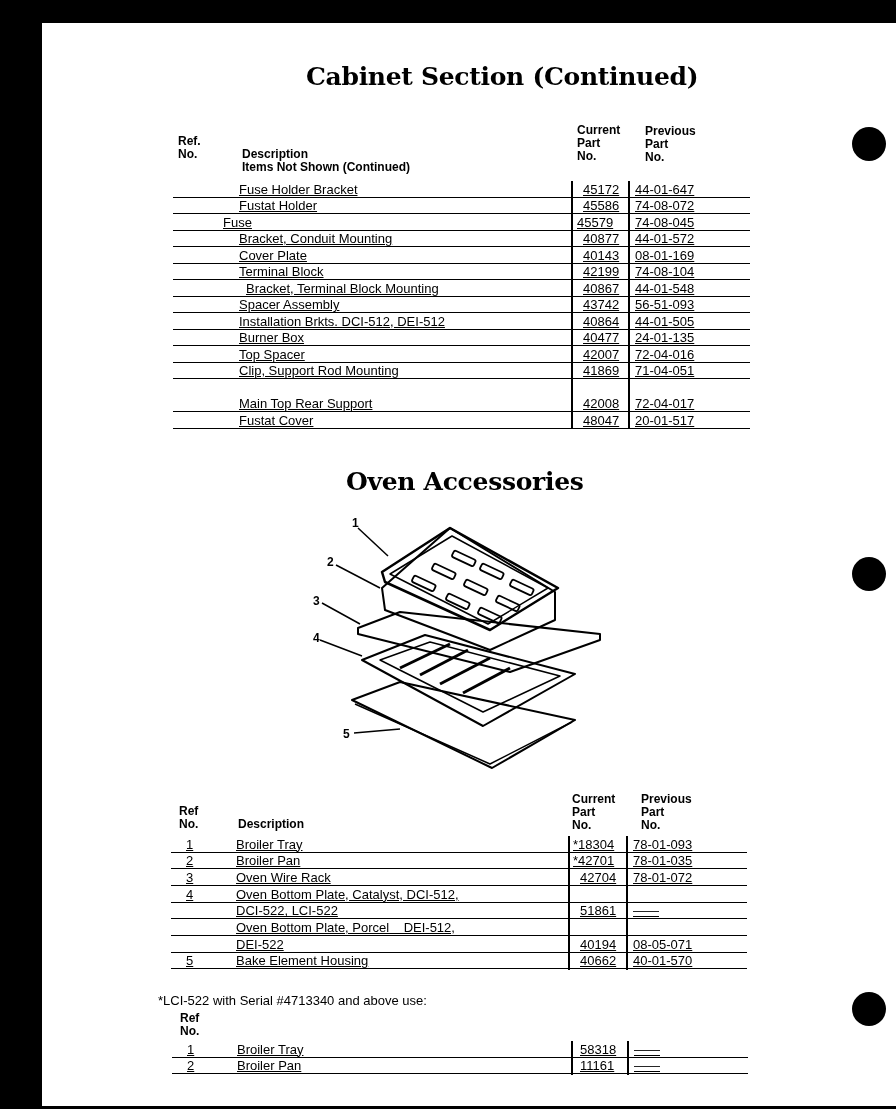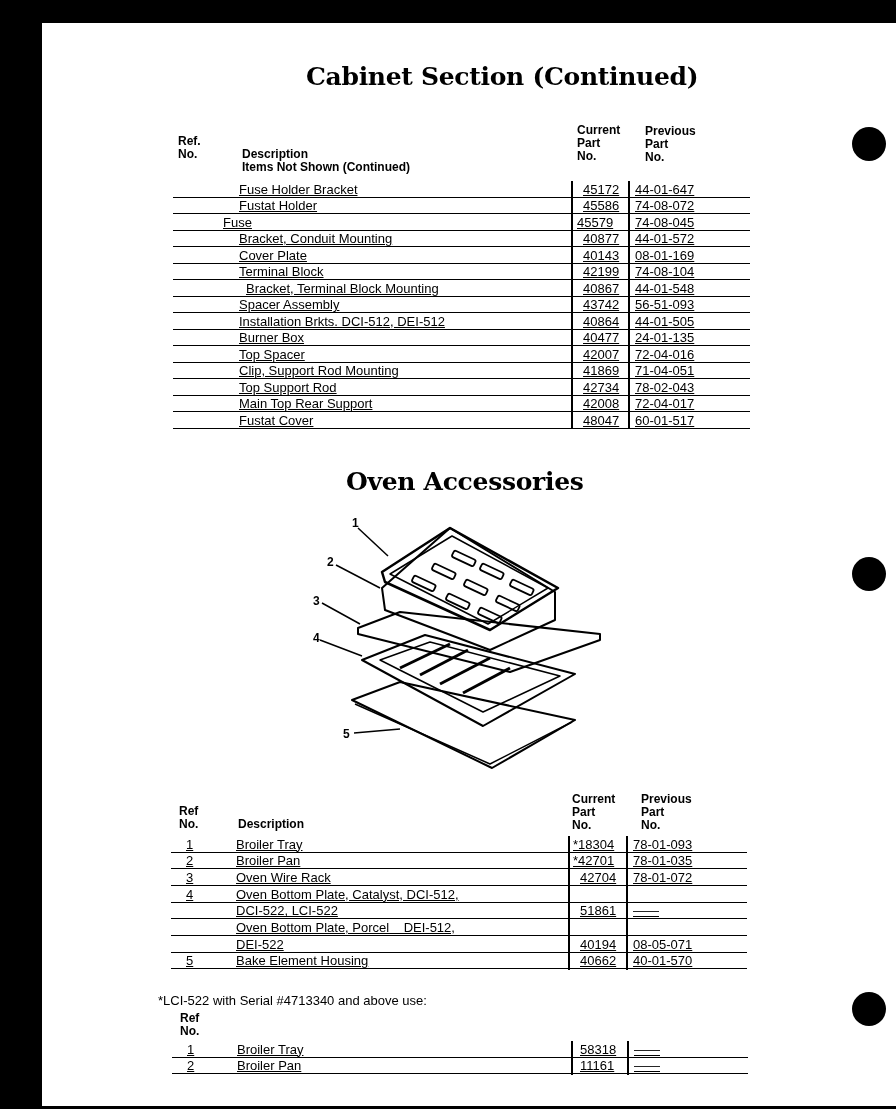--- a/index.html
+++ b/index.html
@@ -117,34 +117,29 @@
   <div class="row" style="top:165px;width:577px;">
       <span class="cell" style="left:66px;">Top Spacer</span>
       <span class="cell" style="left:410px;">42007</span>
       <span class="cell" style="left:462px;">72-04-016</span>
     </div>
   <div class="row" style="top:181.5px;width:577px;">
       <span class="cell" style="left:66px;">Clip, Support Rod Mounting</span>
       <span class="cell" style="left:410px;">41869</span>
       <span class="cell" style="left:462px;">71-04-051</span>
     </div>
-  <div class="row" style="top:198px;width:577px;">
-      <span class="cell" style="left:66px;">Top Support Rod</span>
-      <span class="cell" style="left:410px;">42734</span>
-      <span class="cell" style="left:462px;">78-02-043</span>
-    </div>
   <div class="row" style="top:214.5px;width:577px;">
       <span class="cell" style="left:66px;text-decoration:underline;">Main Top Rear Support</span>
       <span class="cell" style="left:410px;">42008</span>
       <span class="cell" style="left:462px;">72-04-017</span>
     </div>
   <div class="row" style="top:231px;width:577px;">
       <span class="cell" style="left:66px;">Fustat Cover</span>
       <span class="cell" style="left:410px;">48047</span>
-      <span class="cell" style="left:462px;">60-01-517</span>
+      <span class="cell" style="left:462px;">20-01-517</span>
     </div>
 </div>
 
 <div class="title" style="left:346px;top:467px;">Oven Accessories</div>
 
 <svg style="position:absolute;left:300px;top:500px;" width="320" height="280" viewBox="0 0 320 280">
   <g fill="none" stroke="#000" stroke-width="2" stroke-linejoin="round">
 
     <polygon points="52,200 100,182 275,220 192,268"></polygon>
     <polyline points="55,204 190,264 272,222" stroke-width="1.5"></polyline>

